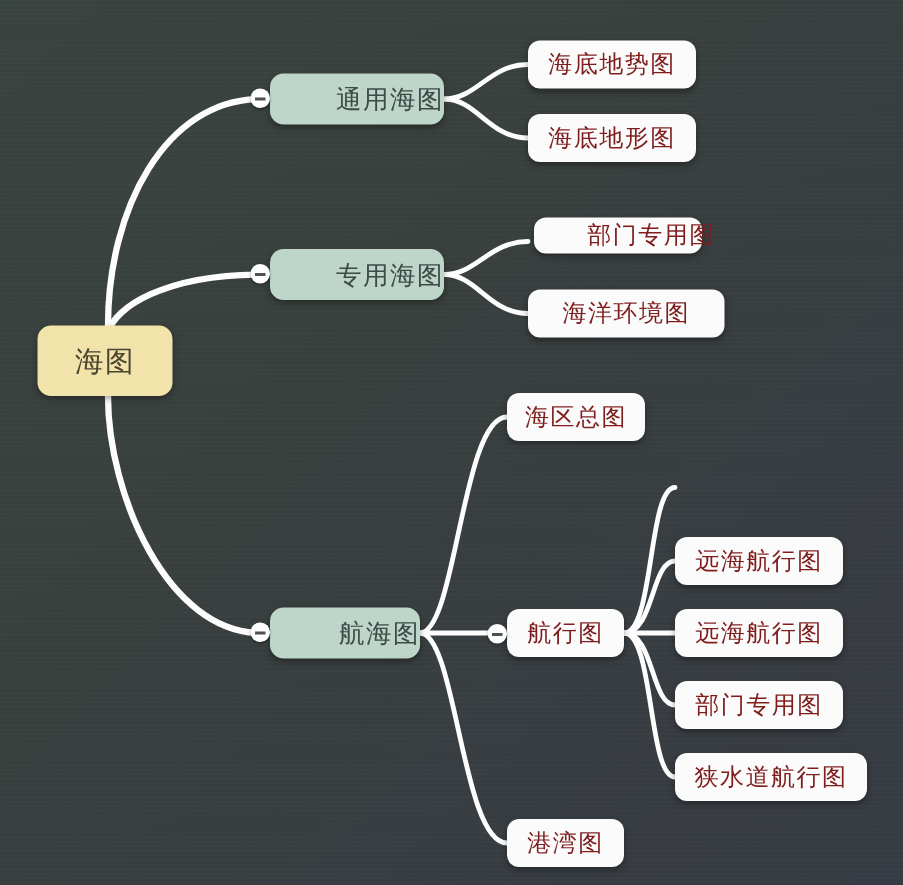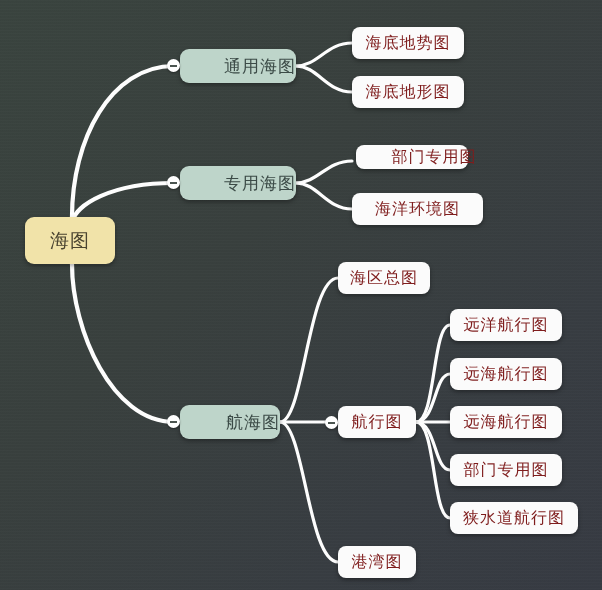--- a/index.html
+++ b/index.html
@@ -151,23 +151,20 @@
   <div class="node node-leaf" style="left:338px; top:262px; width:92px; height:32px;">
     <span>海区总图</span>
   </div>
   <div class="node node-leaf" style="left:338px; top:406px; width:78px; height:32px;">
     <span>航行图</span>
   </div>
   <div class="node node-leaf" style="left:338px; top:546px; width:78px; height:32px;">
     <span>港湾图</span>
   </div>
 
-  <div class="node node-leaf" style="left:450px; top:309px; width:112px; height:32px;">
-    <span>远洋航行图</span>
-  </div>
   <div class="node node-leaf" style="left:450px; top:358px; width:112px; height:32px;">
     <span>远海航行图</span>
   </div>
   <div class="node node-leaf" style="left:450px; top:406px; width:112px; height:32px;">
     <span>远海航行图</span>
   </div>
   <div class="node node-leaf" style="left:450px; top:454px; width:112px; height:32px;">
     <span>部门专用图</span>
   </div>
   <div class="node node-leaf" style="left:450px; top:502px; width:128px; height:32px;">

